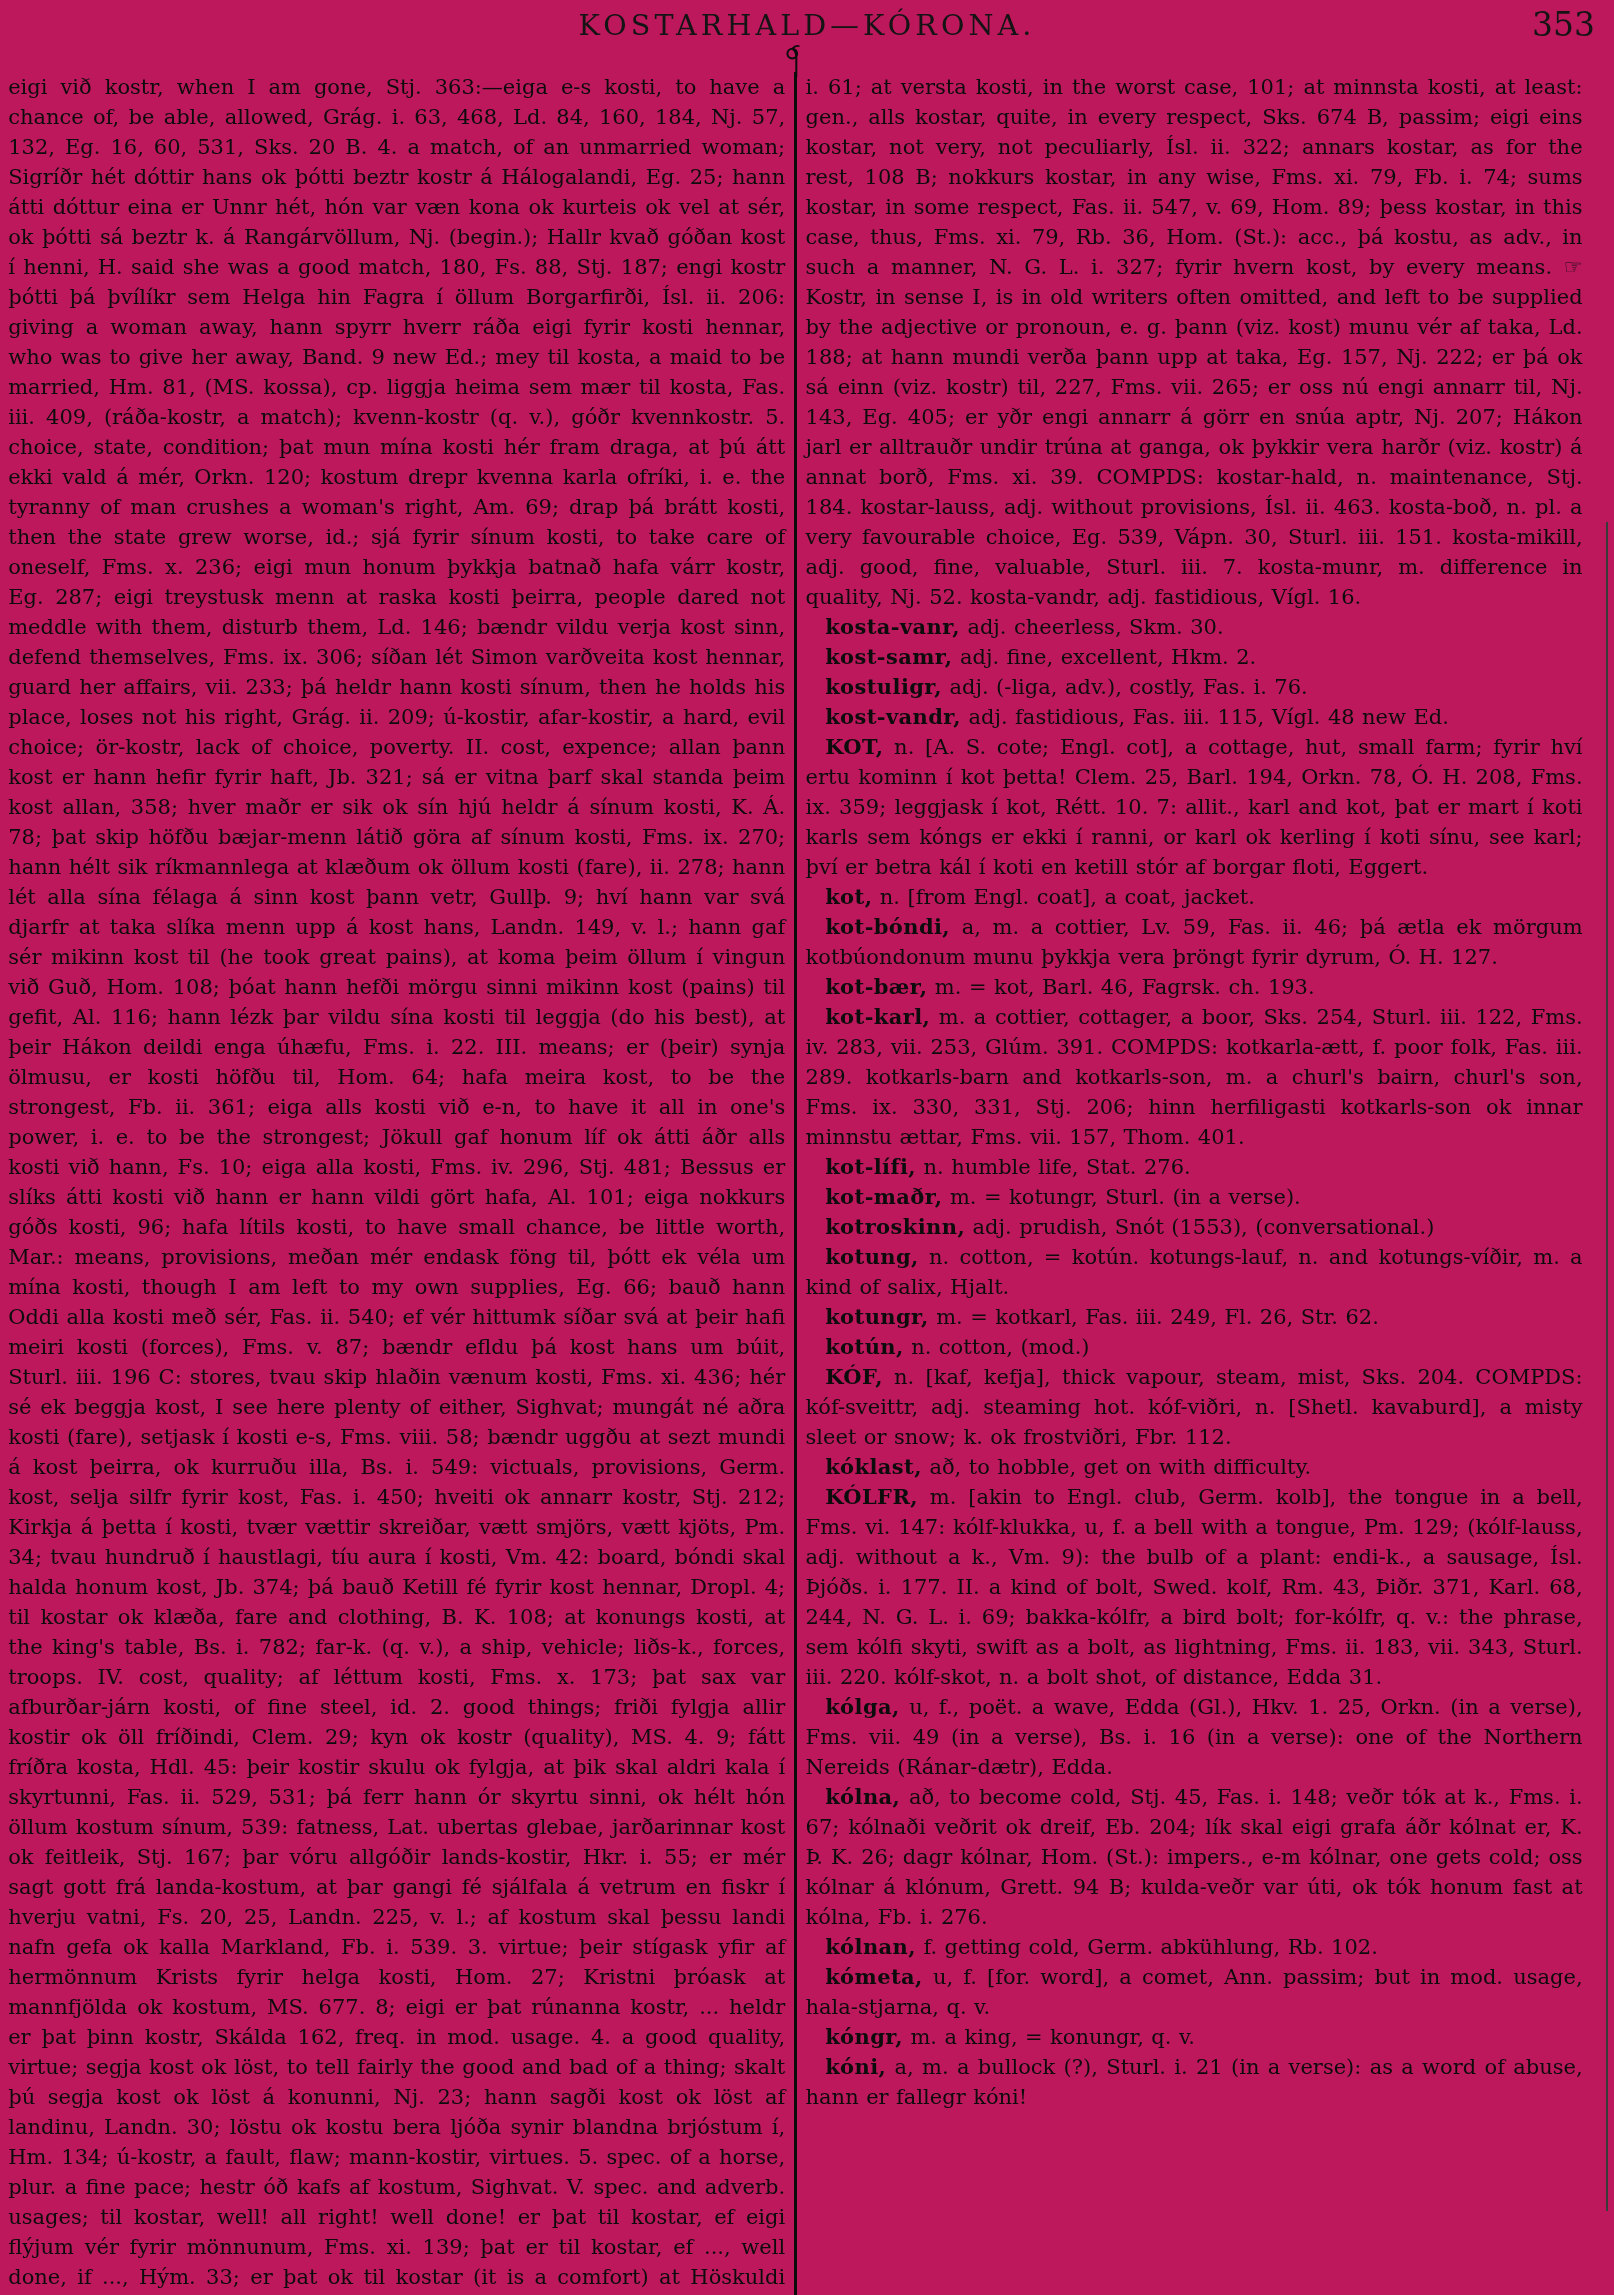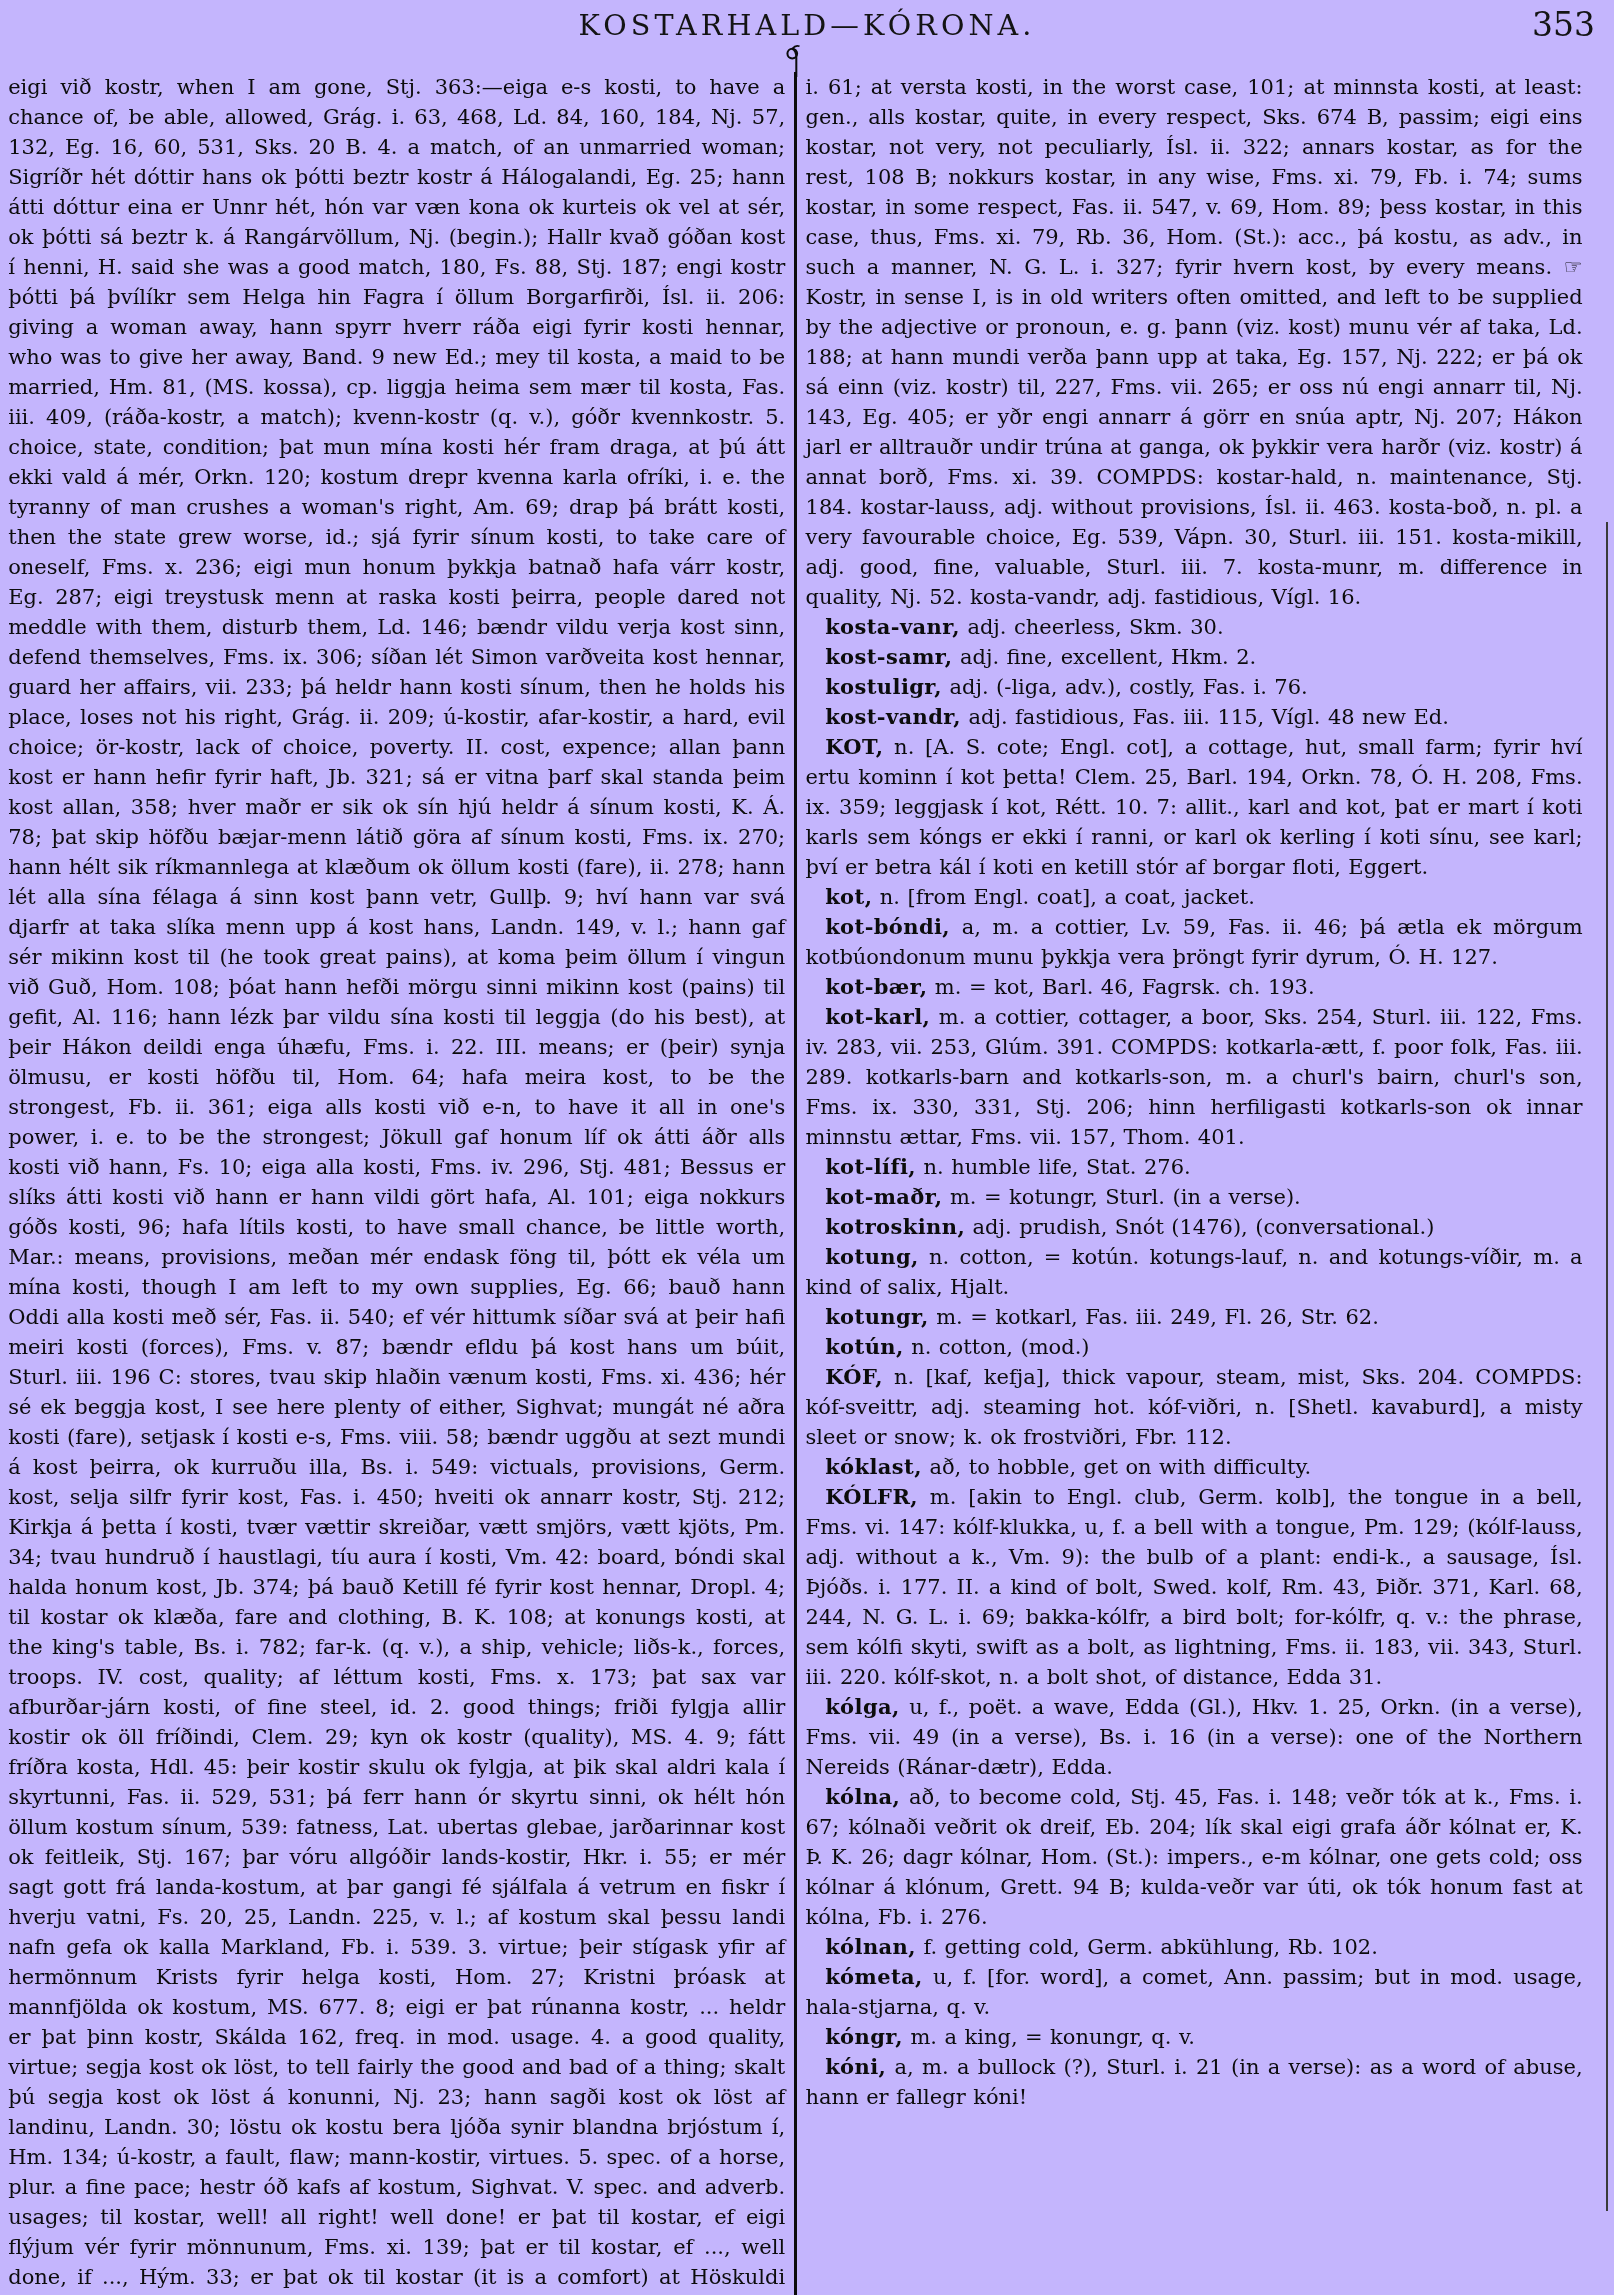--- a/index.html
+++ b/index.html
@@ -1,16 +1,16 @@
 <!DOCTYPE html>
 <html style="font-size:13px"><head>
 <meta charset="utf-8">
 <style>
   html,body{margin:0;padding:0;background:#e8e8e8;}
-  .page{width:1614px;height:2295px;background:#c4b5fd;position:relative;overflow:hidden;
+  .page{width:1614px;height:2295px;background:#be185d;position:relative;overflow:hidden;
         font-family:"DejaVu Serif","Liberation Serif",serif;color:#0c0c0c;}
   .running-head{position:absolute;top:8.2px;left:0;right:0;text-align:center;}
   .running-title{font-size:28.6px;letter-spacing:4.1px;color:#141414;}
   .page-number{position:absolute;top:4.9px;right:19px;font-size:33px;color:#141414;}
   .content{position:absolute;top:72px;left:8.2px;display:flex;align-items:stretch;}
   .col{width:777px;font-size:21px;line-height:30px;text-align:justify;
        text-justify:inter-word;word-spacing:0.8px;}
   .col p{margin:0;padding:0;}
   .col p.indent{text-indent:19.6px;}
   .head{font-weight:bold;letter-spacing:0.4px;}
@@ -67,21 +67,21 @@
 
         <p class="indent"><b class="head">kot-karl,</b><span> m. a cottier, cottager, a boor, Sks. 254, Sturl. iii. 122, Fms. iv. 283, vii. 253, Glúm. 391. COMPDS: kotkarla-ætt, f. poor folk, Fas. iii. 289. kotkarls-barn and kotkarls-son, m. a churl's bairn, churl's son, Fms. ix. 330, 331, Stj. 206; hinn herfiligasti kotkarls-son ok innar minnstu ættar, Fms. vii. 157, Thom. 401.</span></p>
 
         <p class="indent"><b class="head">kot-lífi,</b><span> n. humble life, Stat. 276.</span></p>
 
         <p class="indent"><b class="head">kot-maðr,</b><span> m. = kotungr, Sturl. (in a verse).</span></p>
 
 
 
 
-        <p class="indent"><b class="head">kotroskinn,</b><span> adj. prudish, Snót (1476), (conversational.)</span></p>
+        <p class="indent"><b class="head">kotroskinn,</b><span> adj. prudish, Snót (1553), (conversational.)</span></p>
 
         <p class="indent"><b class="head">kotung,</b><span> n. cotton, = kotún. kotungs-lauf, n. and kotungs-víðir, m. a kind of salix, Hjalt.</span></p>
 
         <p class="indent"><b class="head">kotungr,</b><span> m. = kotkarl, Fas. iii. 249, Fl. 26, Str. 62.</span></p>
 
         <p class="indent"><b class="head">kotún,</b><span> n. cotton, (mod.)</span></p>
 
 
 
         <p class="indent"><b class="head">KÓF,</b><span> n. [kaf, kefja], thick vapour, steam, mist, Sks. 204. COMPDS: kóf-sveittr, adj. steaming hot. kóf-viðri, n. [Shetl. kavaburd], a misty sleet or snow; k. ok frostviðri, Fbr. 112.</span></p>

